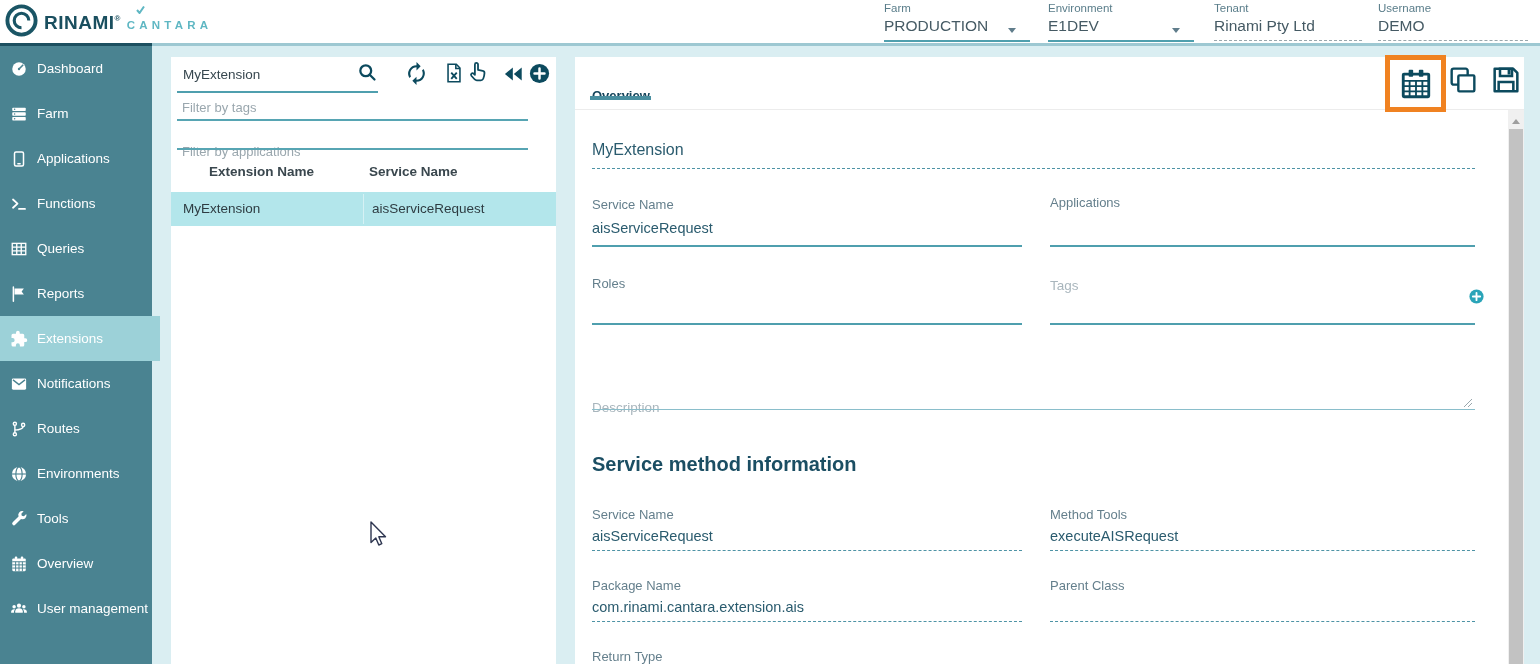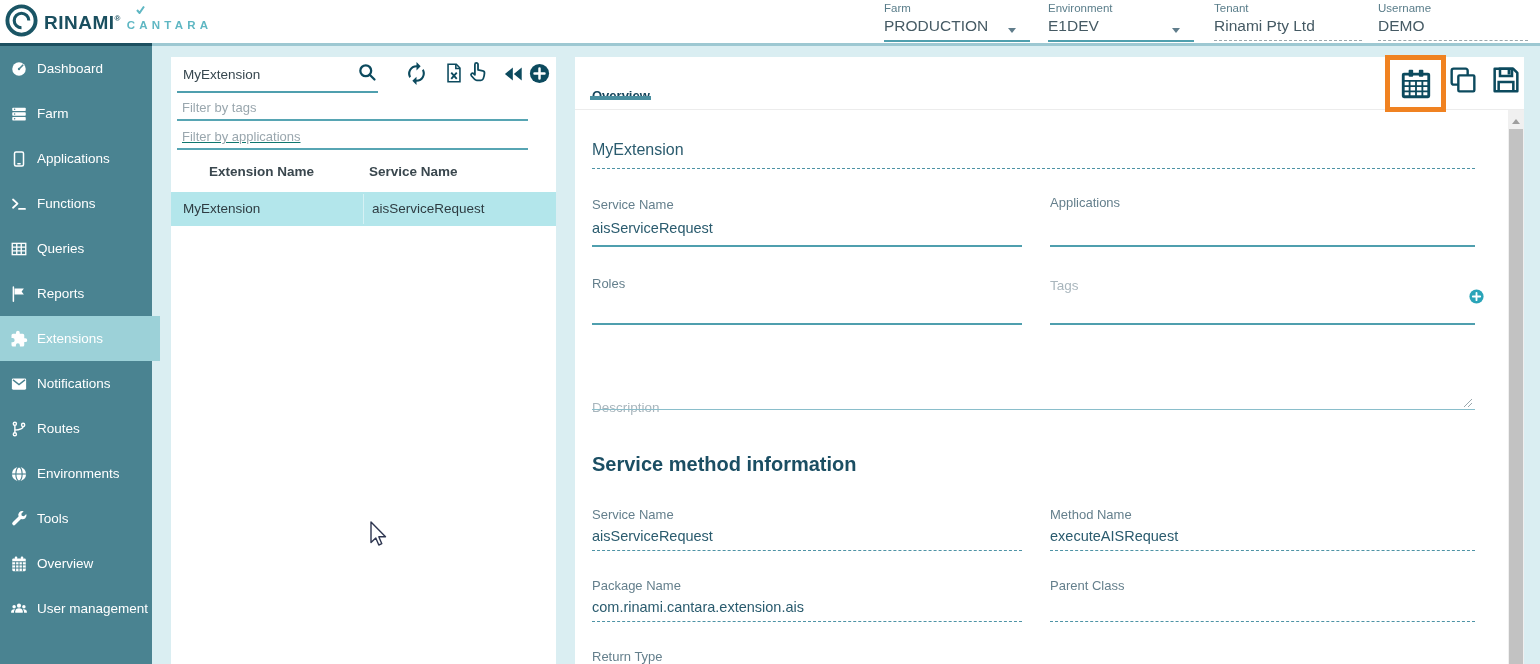--- a/index.html
+++ b/index.html
@@ -290,21 +290,21 @@
     </span>
     <span class="tool" style="left:357px;top:5px;">
       <svg viewBox="0 0 24 24" width="23" height="23">
           <circle cx="12" cy="12" r="10" fill="currentColor"></circle>
           <path d="M12 6.8v10.4M6.8 12h10.4" stroke="#fff" stroke-width="2.6" stroke-linecap="round"></path>
         </svg>
     </span>
 
     <input class="tinput filter-input" style="top: 42px;" placeholder="Filter by tags">
     <div class="uline" style="left:6px;top:62px;width:351px;background:#57a5b3;"></div>
-    <input class="tinput filter-input" style="top: 71px; text-decoration: underline;" placeholder="Filter by applications">
+    <input class="tinput filter-input" style="top: 86px;" placeholder="Filter by applications">
     <div class="uline" style="left:6px;top:91px;width:351px;background:#57a5b3;"></div>
 
     <div class="th" style="left:12px;padding-left:26px;">Extension Name</div>
     <div class="th" style="left:198px;">Service Name</div>
 
     <div class="lrow">
       <div class="lrow-cell" style="left:12px;">MyExtension</div>
       <div class="lrow-div"></div>
       <div class="lrow-cell" style="left:201px;">aisServiceRequest</div>
     </div>
@@ -371,21 +371,21 @@
           <path d="M9 1L1 9M9 5L5 9" stroke="#9aa7ad" stroke-width="1" fill="none"></path>
         </svg>
     </span>
 
     <div class="section-h">Service method information</div>
 
     <div class="flabel colL" style="top:450px;">Service Name</div>
     <div class="fvalue colL" style="top:471px;">aisServiceRequest</div>
     <div class="line-dash colL" style="top:493px;"></div>
 
-    <div class="flabel colR" style="top:450px;">Method Name</div>
+    <div class="flabel colR" style="top:450px;">Method Tools</div>
     <div class="fvalue colR" style="top:471px;">executeAISRequest</div>
     <div class="line-dash colR" style="top:493px;"></div>
 
     <div class="flabel colL" style="top:521px;">Package Name</div>
     <div class="fvalue colL" style="top:542px;">com.rinami.cantara.extension.ais</div>
     <div class="line-dash colL" style="top:564px;"></div>
 
     <div class="flabel colR" style="top:521px;">Parent Class</div>
     <div class="line-dash colR" style="top:564px;"></div>
 

